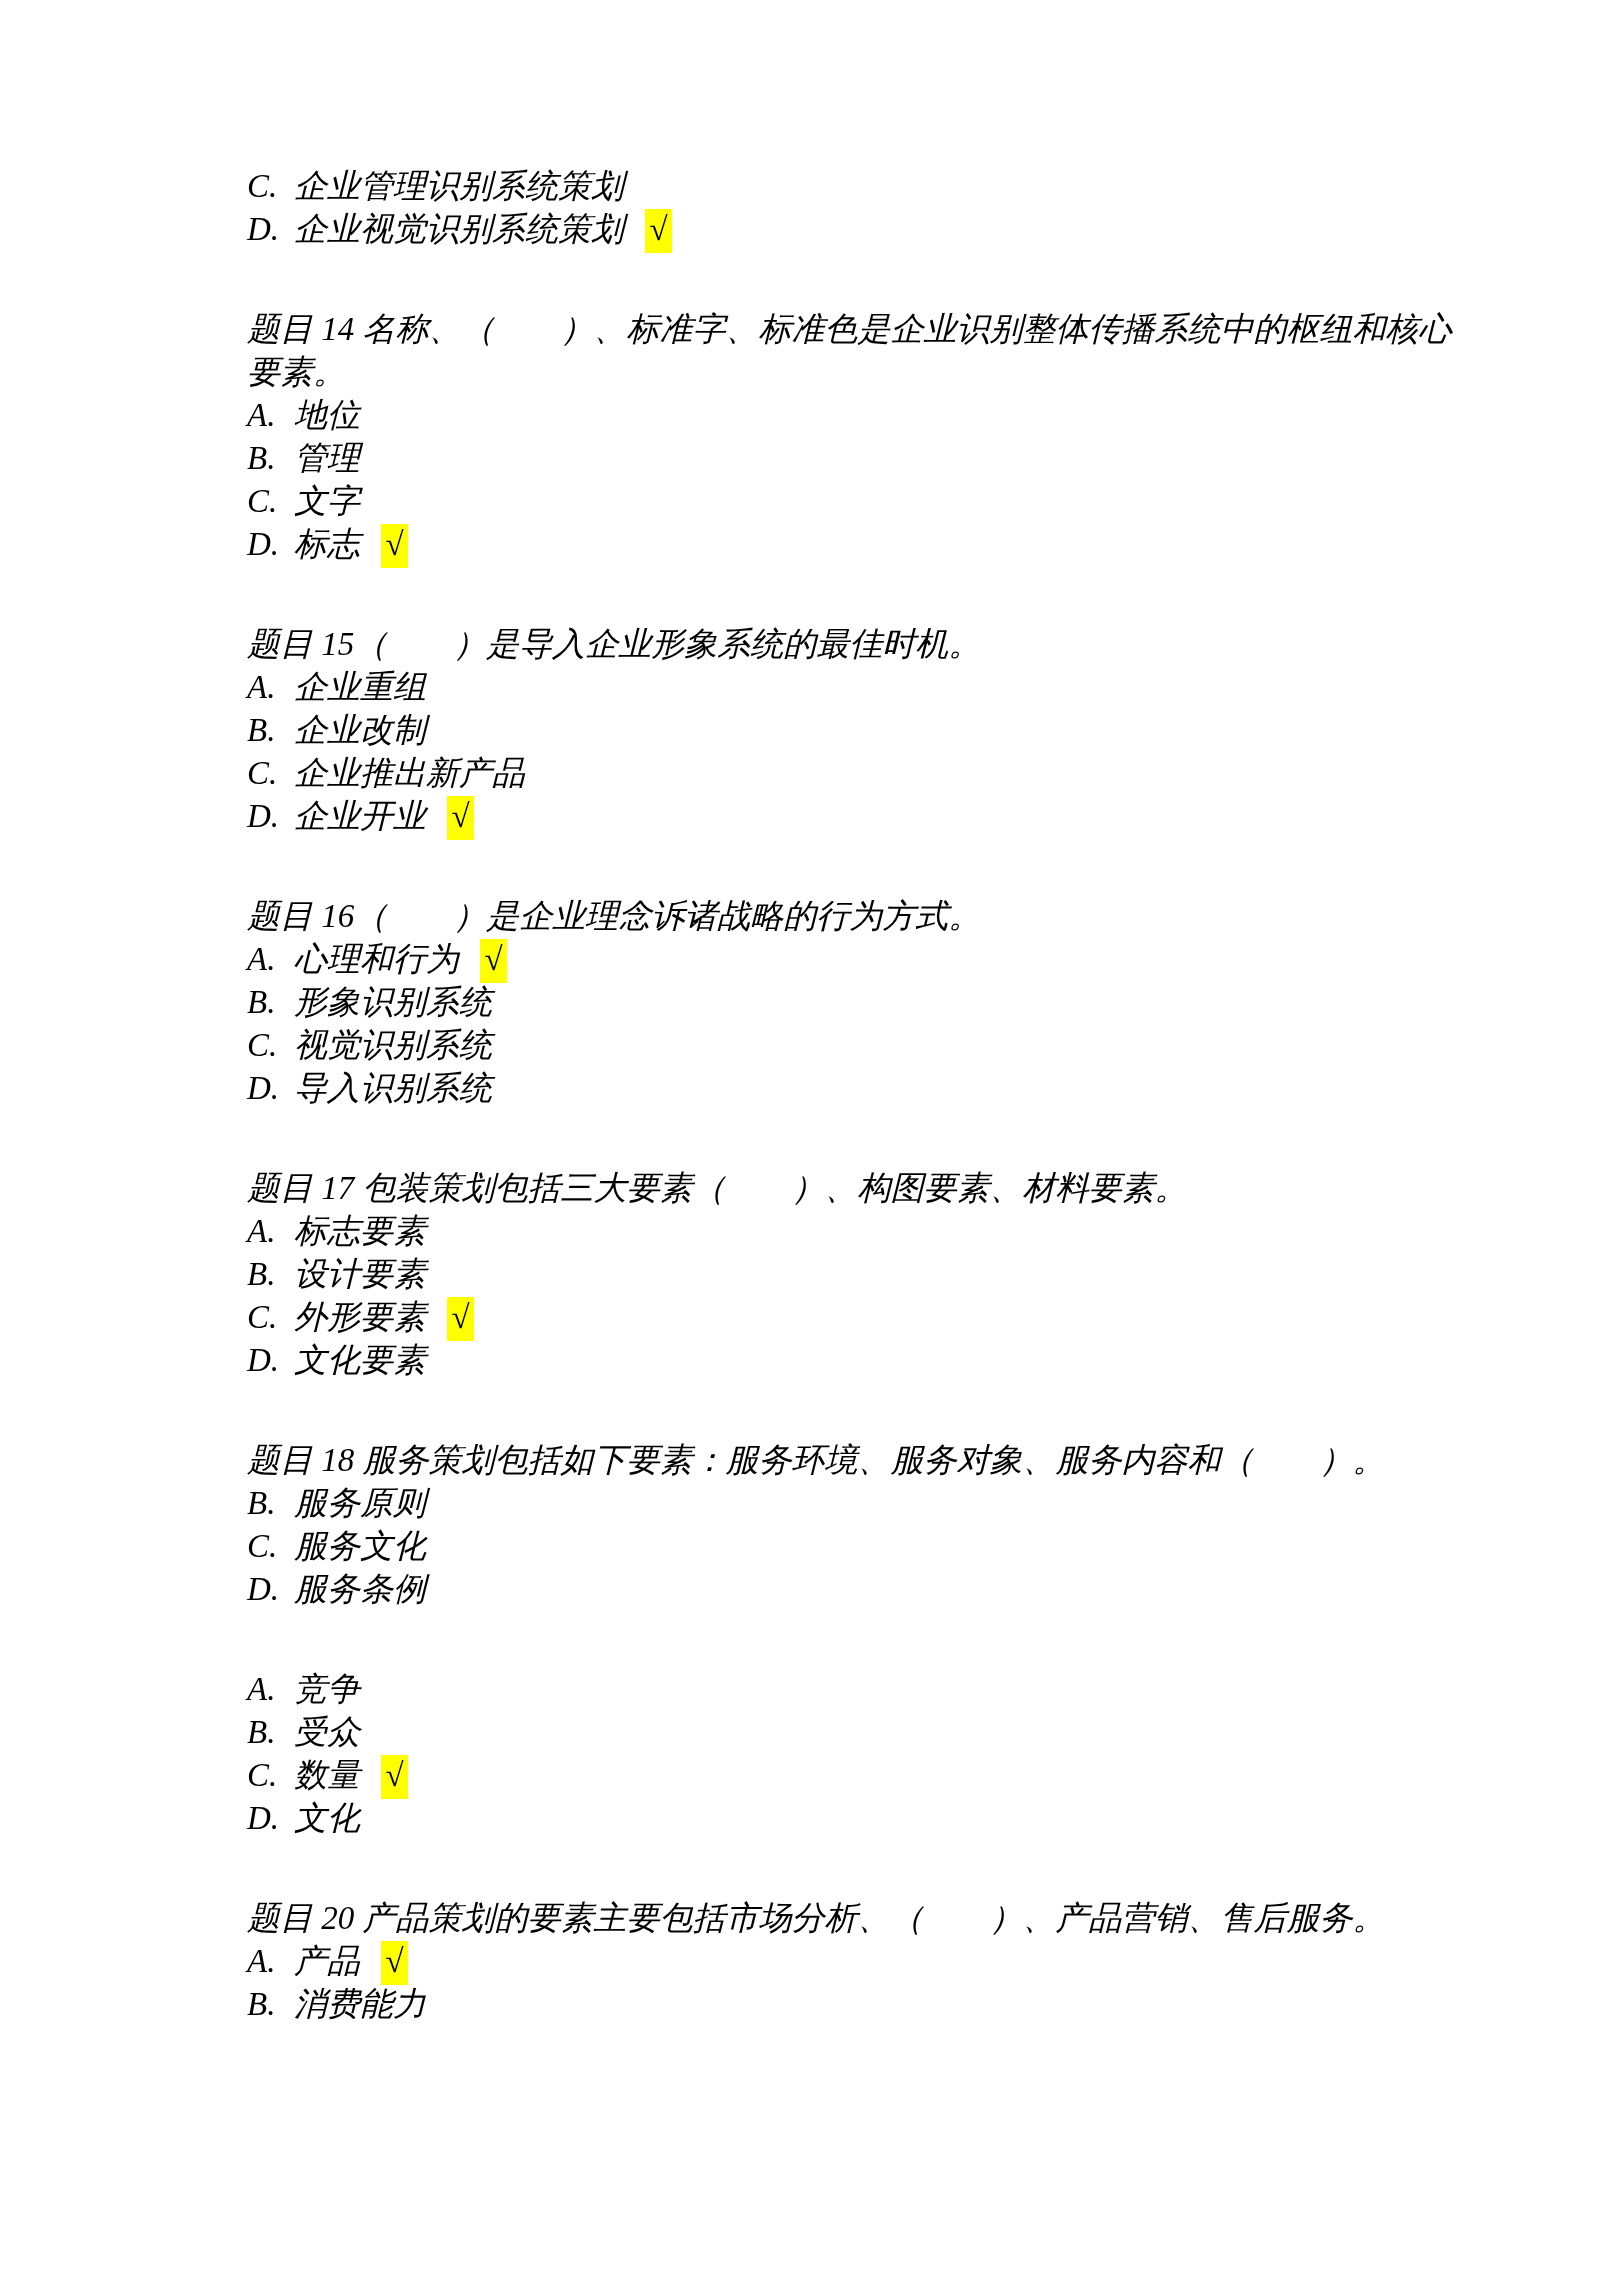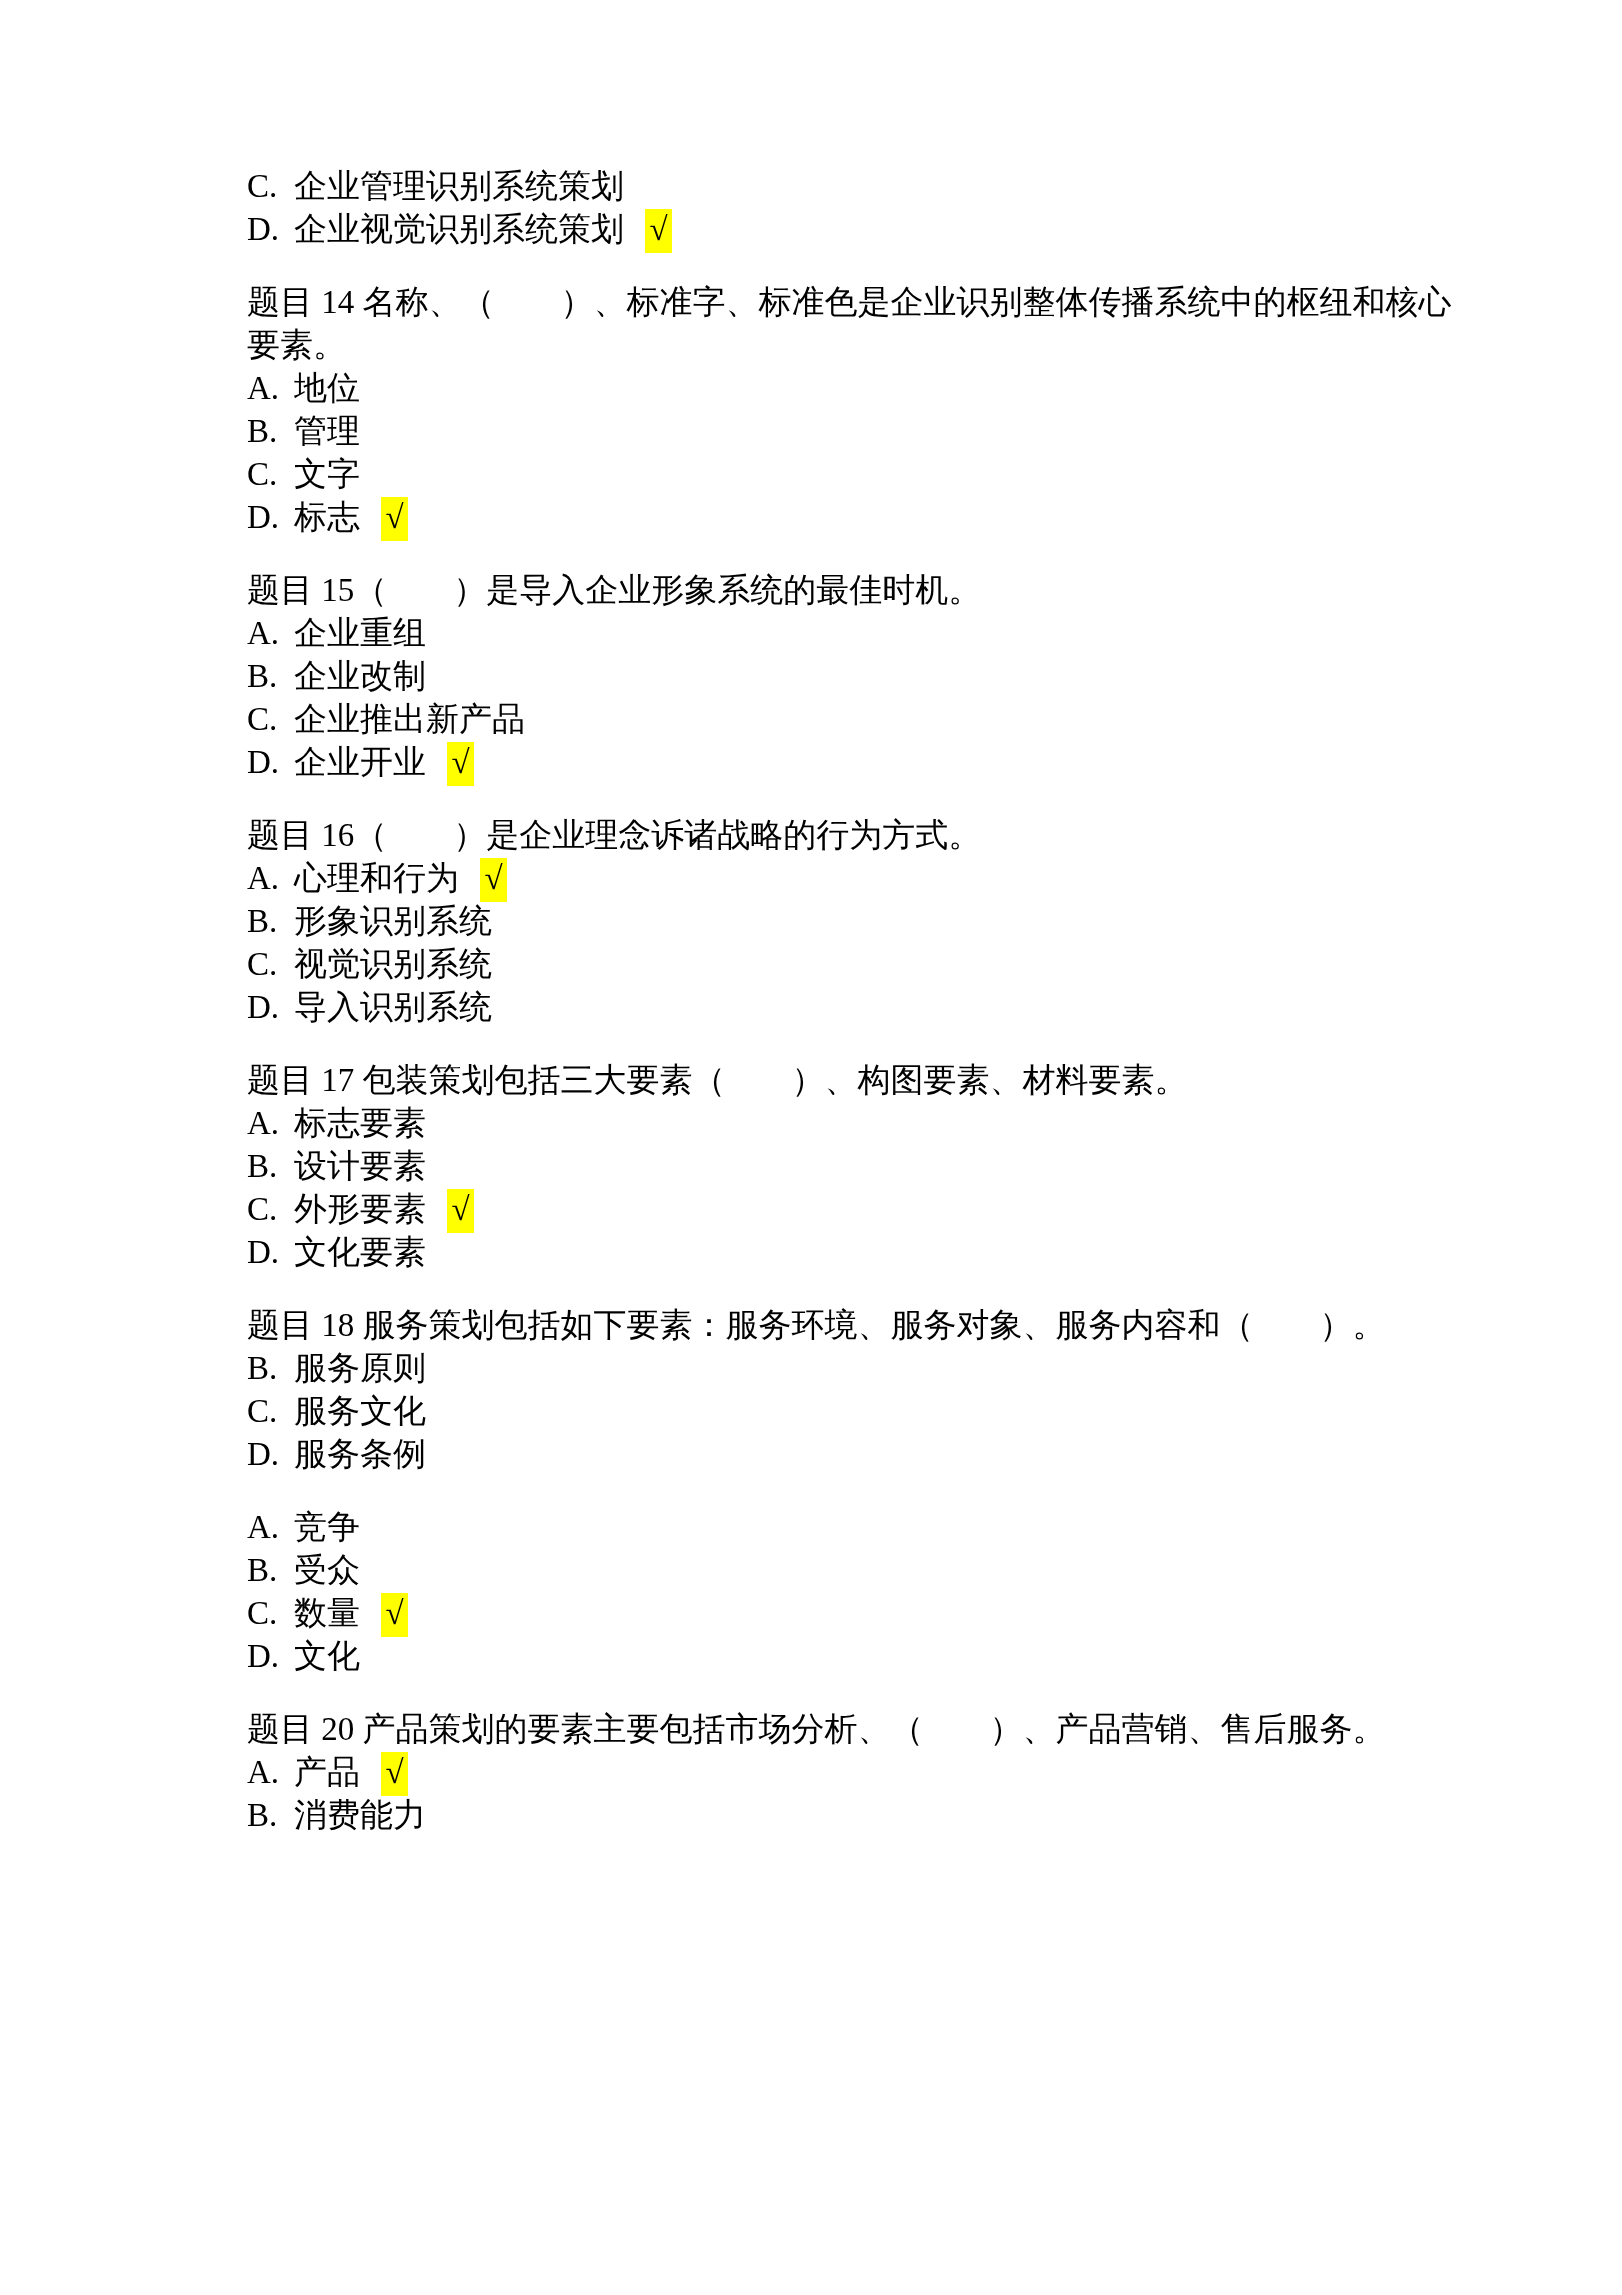--- a/index.html
+++ b/index.html
@@ -8,31 +8,32 @@
     background: #ffffff;
   }
   .page {
     position: relative;
     width: 1488px;
     height: 2295px;
     background: #ffffff;
     color: #000000;
     font-family: "Liberation Serif", "DejaVu Serif", serif;
     overflow: hidden;
+    font-style: italic;
   }
   .content {
     position: absolute;
     left: 247px;
     top: 165px;
     width: 1221px;
     font-size: 33px;
     line-height: 43px;
   }
   .content > section + section {
-    margin-top: 30px; 
+    margin-top: 57px; 
   }
   .line {
     white-space: pre-wrap;
   }
   .opt-label {
     display: inline-block;
     min-width: 47px;
   }
   .check {
     background: #ffff00;

